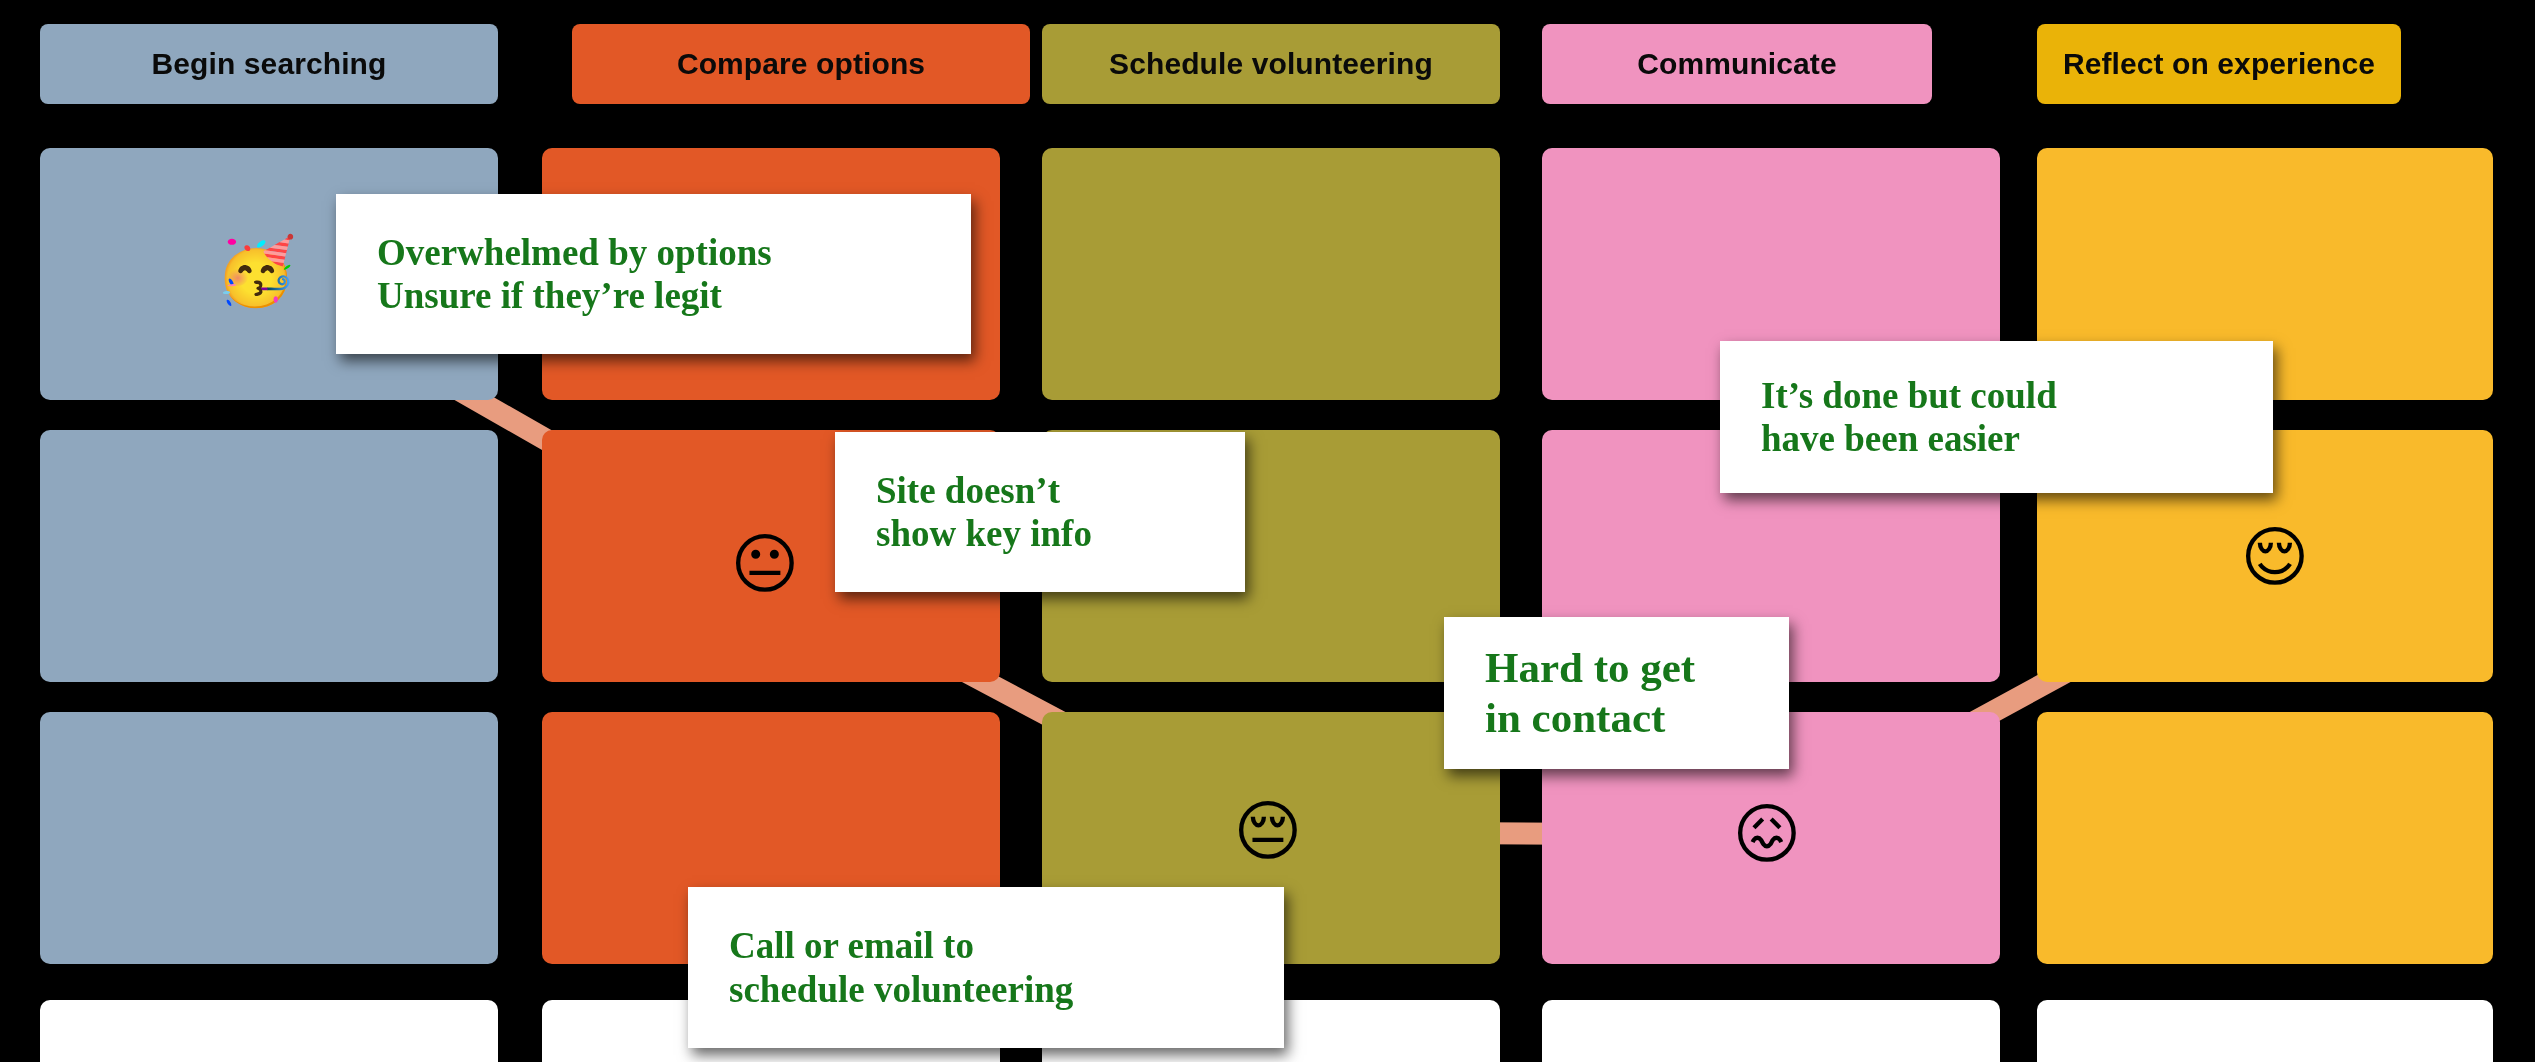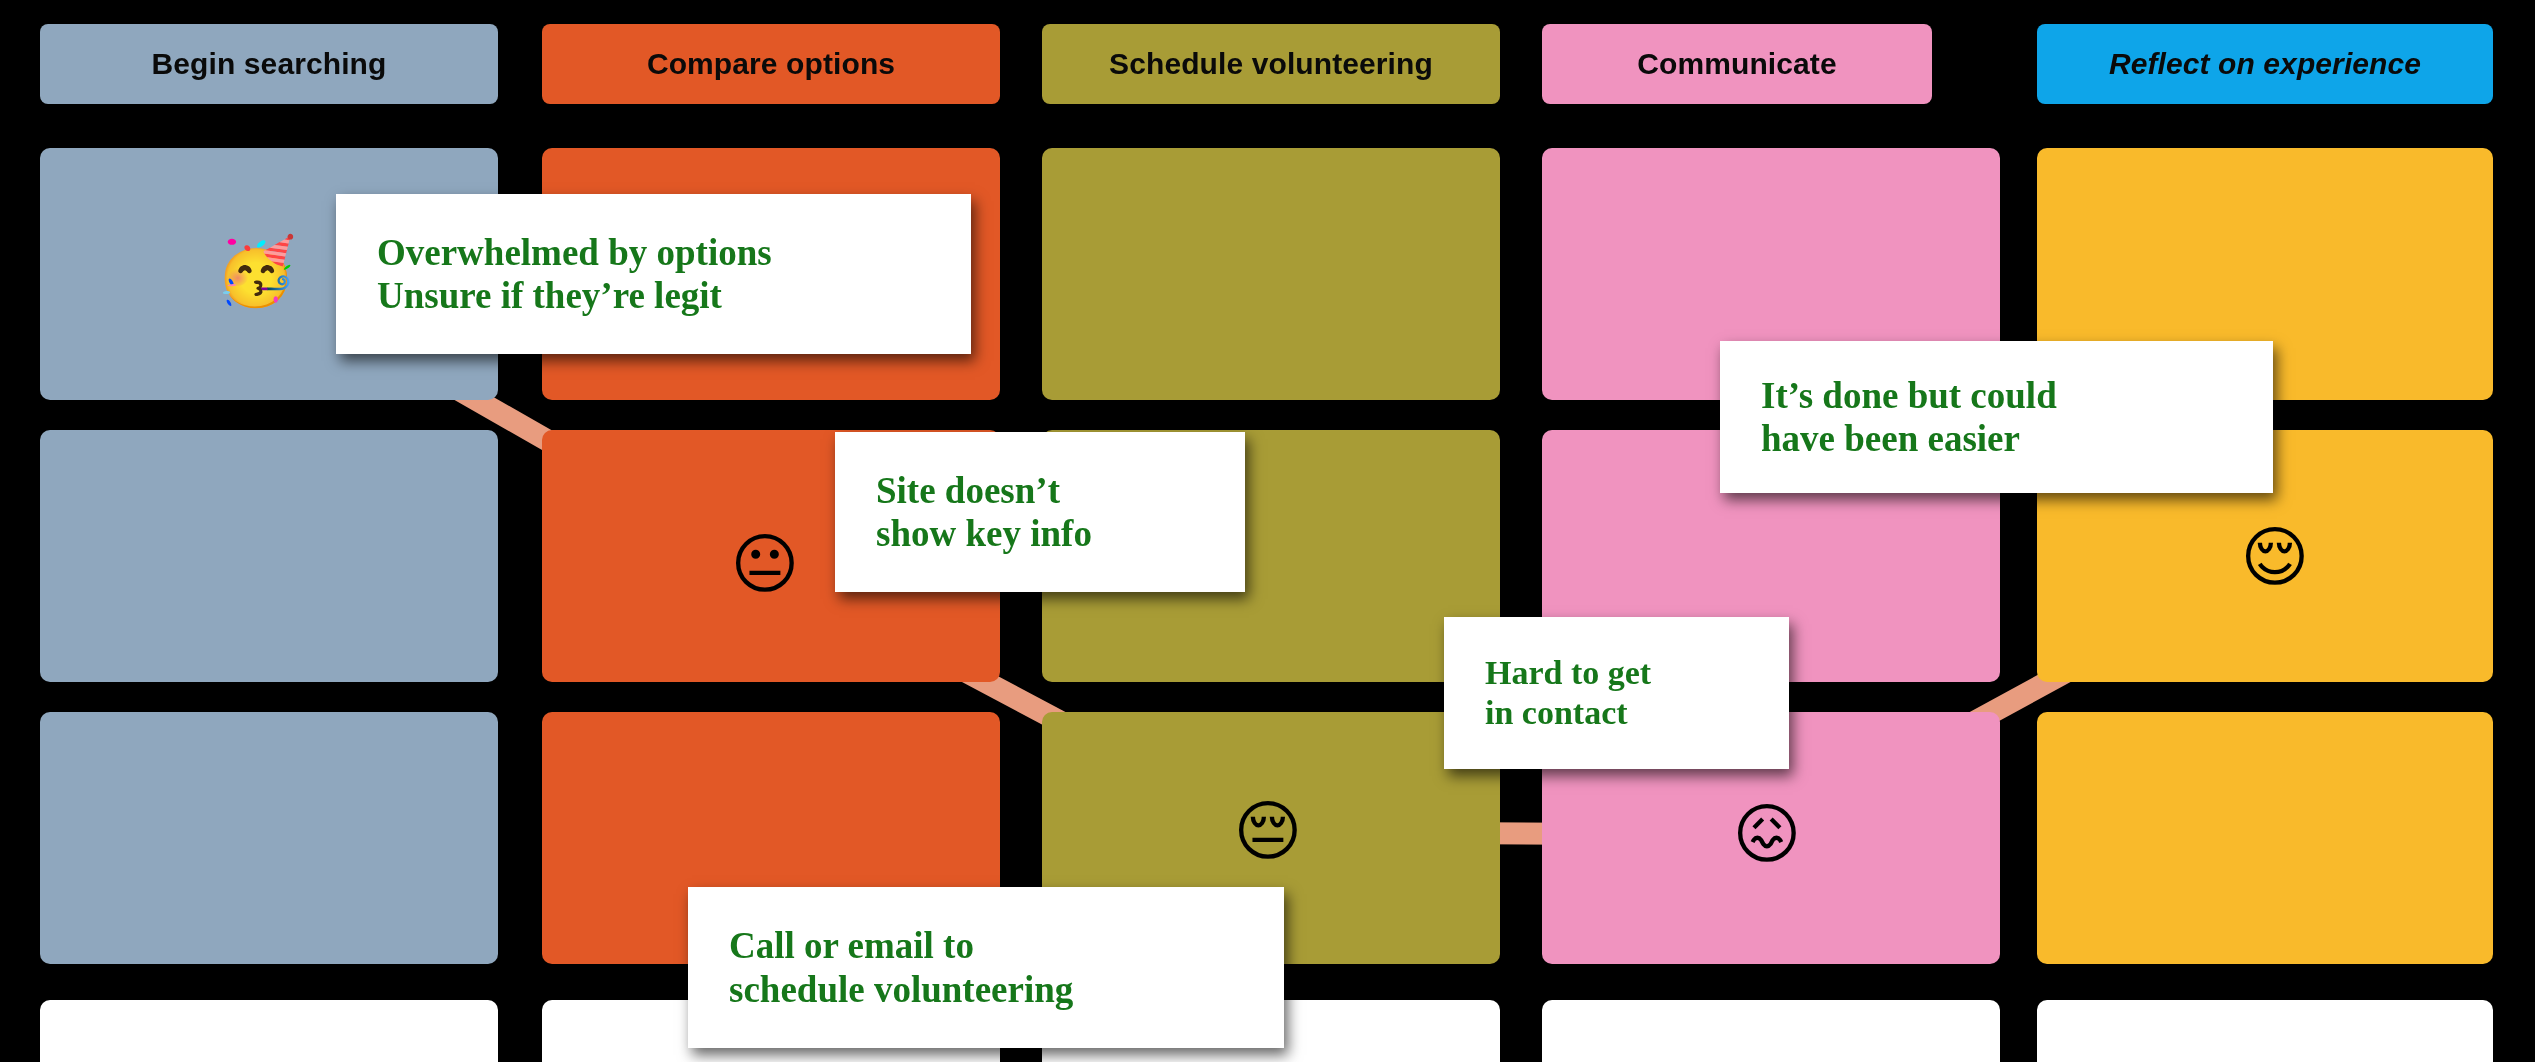--- a/index.html
+++ b/index.html
@@ -81,44 +81,44 @@
   }
   .note-text {
     color: #16771a;
     font-weight: bold;
     font-size: 37px;
     line-height: 1.17;
     font-family: Liberation Serif, serif;
     white-space: pre-line;
     margin-left: 15px;
   }
-  .note.small .note-text { font-size: 34px; }
+  .note.small .note-text { font-size: 43px; }
 </style>
 </head>
 <body>
 
 <div id="stage">
 
   <svg id="connector" viewBox="0 0 2535 1062" preserveAspectRatio="none">
     <polyline points="253,272 765,565 1268,832 1767,835 2275,558" fill="none" stroke="#f4a486" stroke-width="22" stroke-linecap="round" stroke-linejoin="round" opacity="0.95"></polyline>
   </svg>
 
   <div class="cell header" style="left:40px; top:24px; width:458px; height:80px; background:#8fa7be;">
     <span class="header-label">Begin searching</span>
   </div>
-  <div class="cell header" style="left:542px; top:24px; width:458px; height:80px; background:#e25826;">
+  <div class="cell header" style="left:572px; top:24px; width:458px; height:80px; background:#e25826;">
     <span class="header-label">Compare options</span>
   </div>
   <div class="cell header" style="left:1042px; top:24px; width:458px; height:80px; background:#a89c36;">
     <span class="header-label">Schedule volunteering</span>
   </div>
   <div class="cell header" style="left:1542px; top:24px; width:390px; height:80px; background:#f093bf;">
     <span class="header-label">Communicate</span>
   </div>
-  <div class="cell header" style="left:2037px; top:24px; width:456px; height:80px; background:#0ea5e9;font-style:italic;">
+  <div class="cell header" style="left:2037px; top:24px; width:364px; height:80px; background:#eab308;">
     <span class="header-label">Reflect on experience</span>
   </div>
 
   <div class="cell" style="left:40px; top:148px; width:458px; height:252px; background:#8fa7be;"></div>
   <div class="cell" style="left:542px; top:148px; width:458px; height:252px; background:#e25826;"></div>
   <div class="cell" style="left:1042px; top:148px; width:458px; height:252px; background:#a89c36;"></div>
   <div class="cell" style="left:1542px; top:148px; width:458px; height:252px; background:#f093bf;"></div>
   <div class="cell" style="left:2037px; top:148px; width:456px; height:252px; background:#f9ba2b;"></div>
 
   <div class="cell" style="left:40px; top:430px; width:458px; height:252px; background:#8fa7be;"></div>

